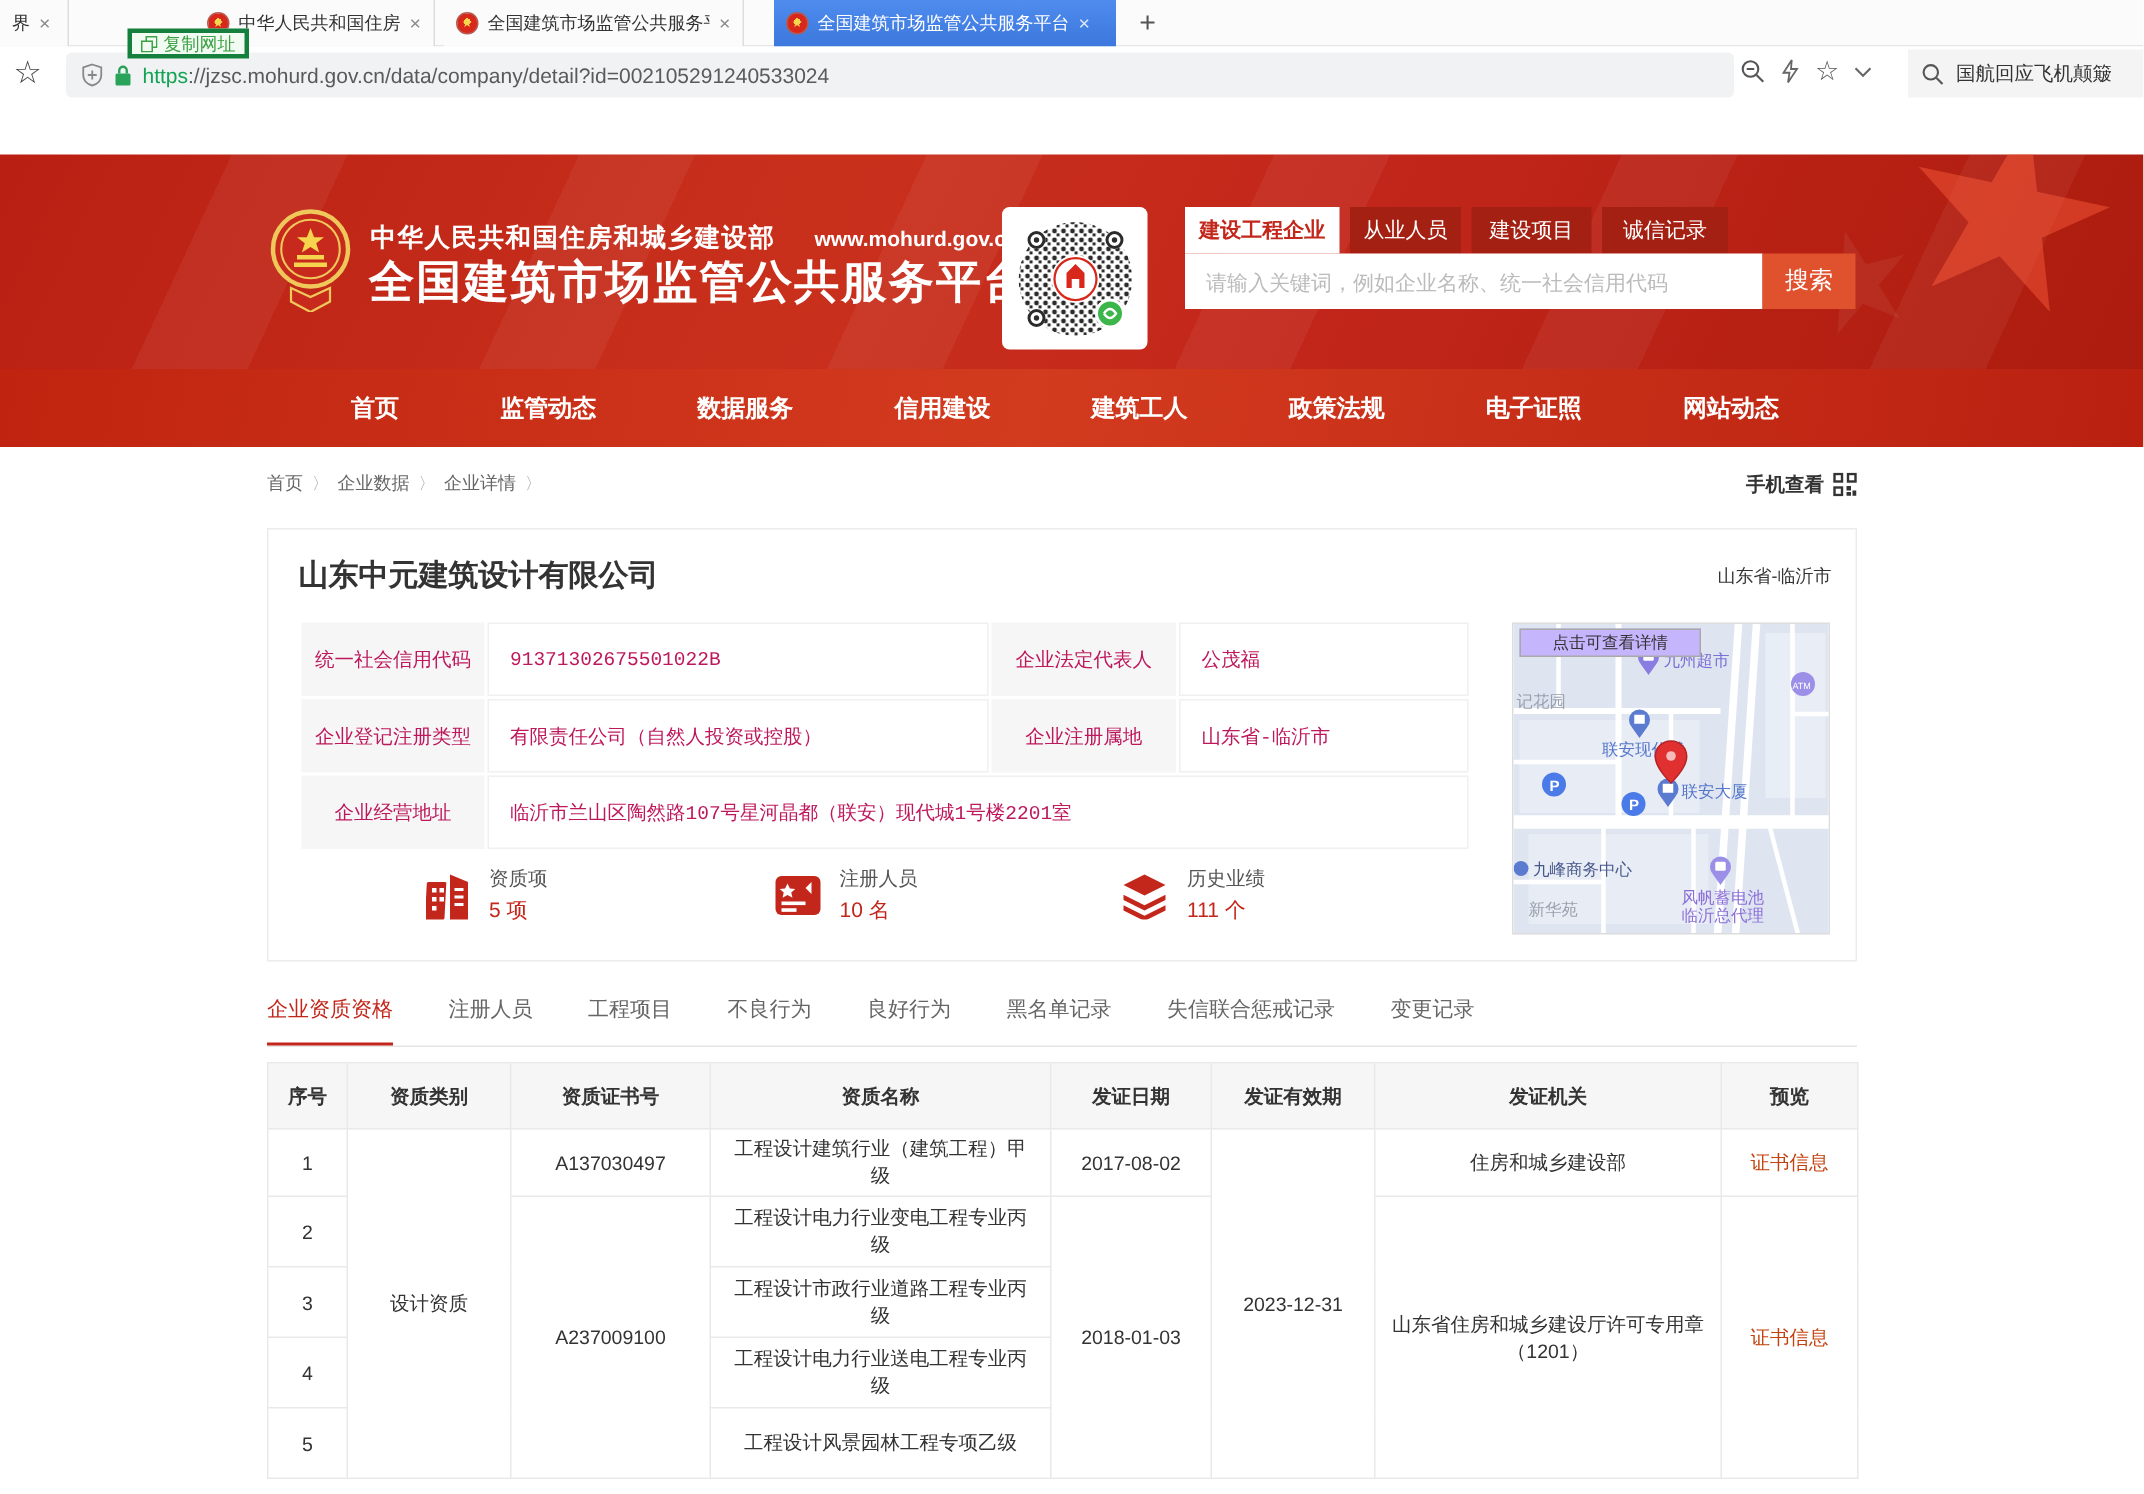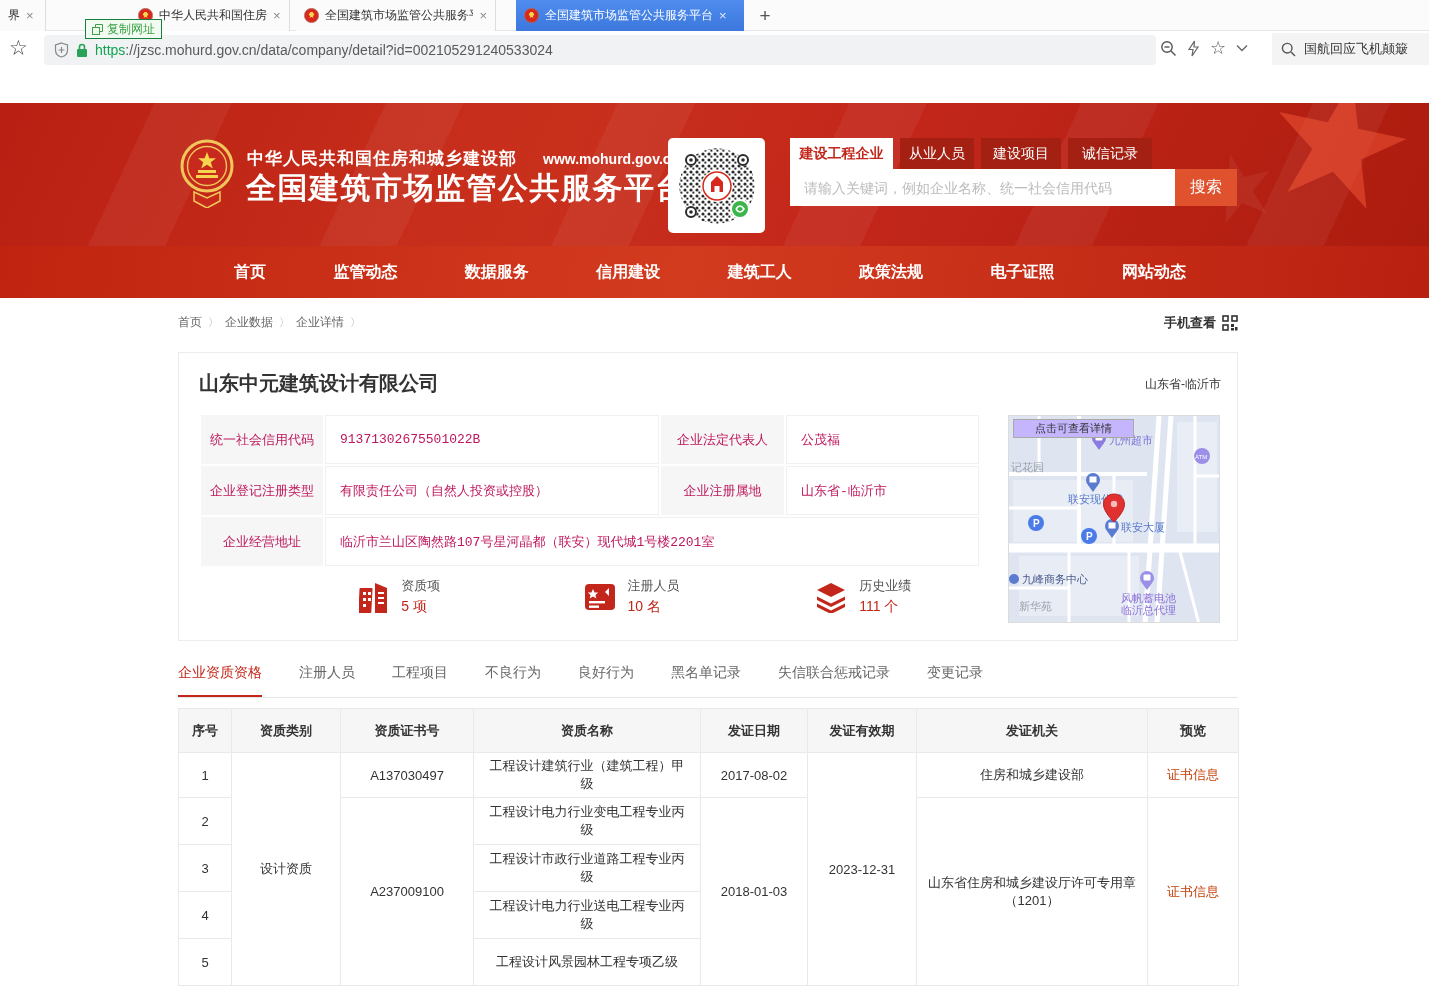--- a/index.html
+++ b/index.html
@@ -8,21 +8,21 @@
 
 
 .tabstrip { position:absolute; top:0; left:0; width:100%; height:31px; background:#fbfbfb; border-bottom:1px solid #e6e6e6; }
 .tab { position:absolute; top:0; height:31px; display:flex; align-items:center; gap:6px; padding:0 8px; font-size:12px; color:#333; background:#fbfbfb; border-right:1px solid #ddd; }
 .tab .title { white-space:nowrap; overflow:hidden; max-width:150px; }
 .tab .close { color:#8a8a8a; font-size:13px; line-height:1; cursor:pointer; }
 .tab.active { background:linear-gradient(180deg,#4f8cee,#3c78dd); color:#fff; border-right:none; }
 .tab.active .close { color:#dce8fb; }
 .favicon { width:15px; height:15px; border-radius:50%; background:radial-gradient(circle at 50% 42%, #f6d44d 0 22%, #d7281b 23% 100%); border:1px solid #b8584f; flex:0 0 15px; display:flex; align-items:center; justify-content:center; color:#f6d44d; font-size:8px; line-height:1; }
 .newtab-btn { position:absolute; left:752px; top:3px; width:26px; height:26px; font-size:19px; color:#555; text-align:center; line-height:25px; }
-.copy-tip { position:absolute; left:85px; top:19px; height:20px; background:#f1fbf1; border:1px solid #15803d; color:#3da145; font-size:12px; display:flex; align-items:center; gap:4px; padding:0 6px; z-index:6; white-space:nowrap; }
+.copy-tip { position:absolute; left:85px; top:19px; height:20px; background:#f1fbf1; border:3px solid #15803d; color:#3da145; font-size:12px; display:flex; align-items:center; gap:4px; padding:0 6px; z-index:6; white-space:nowrap; }
 
 .urlrow { position:absolute; top:31px; left:0; width:100%; height:37px; background:#fff; }
 .bookmark-star { position:absolute; left:9px; top:5px; font-size:21px; color:#444; }
 .urlfield { position:absolute; left:44px; top:4px; width:1112px; height:30px; background:#f1f2f4; border-radius:4px; display:flex; align-items:center; gap:7px; padding:0 10px; font-size:14px; }
 .url-scheme { color:#12a452; }
 .url-rest { color:#5a5a5a; white-space:nowrap; }
 .urltools { position:absolute; left:1160px; top:6px; display:flex; align-items:center; gap:10px; color:#555; }
 .quicksearch { position:absolute; left:1272px; top:2px; width:157px; height:32px; background:#f4f4f5; display:flex; align-items:center; gap:8px; padding:0 9px; font-size:13px; color:#333; }
 
 
@@ -60,21 +60,21 @@
 .card { position:absolute; top:352px; left:178px; width:1060px; height:289px; border:1px solid #ececec; background:#fff; }
 .company-name { position:absolute; left:20px; top:17px; font-size:20px; font-weight:bold; color:#333; }
 .company-region { position:absolute; right:16px; top:23px; font-size:12px; color:#333; }
 .info-table { position:absolute; left:20px; top:60px; border-collapse:separate; border-spacing:2px; }
 .info-table td { height:49px; font-size:13px; color:#be185d; }
 .info-table td.lbl { background:#f6f6f6; text-align:center; width:122px; }
 .info-table td.lbl2 { width:123px; }
 .info-table td.val { border:1px solid #f0f0f0; padding-left:14px; width:334px;font-family:Liberation Mono, monospace; }
 .info-table td.val2 { width:193px; }
 .stats { position:absolute; left:20px; top:224px; width:780px; display:flex; padding-left:85px; align-items:center; }
-.stat { width:262px; display:flex; align-items:center; gap:12px;justify-content:center; }
+.stat { width:262px; display:flex; align-items:center; gap:12px; }
 .stat-txt { display:flex; flex-direction:column; gap:3px; }
 .stat-label { font-size:13px; color:#555; }
 .stat-value { font-size:14px; color:#c3261a; }
 .map-box { position:absolute; right:17px; top:62px; width:212px; height:208px; border:1px solid #dcdcdc; overflow:hidden; }
 .map-tip { position:absolute; left:4px; top:3px; background:#c4b5fd; border:1px solid #a9a9a9; font-size:11px; color:#333; padding:1px 21px; z-index:3; white-space:nowrap; }
 
 
 .dtabs { position:absolute; top:664px; left:178px; width:1060px; height:34px; border-bottom:1px solid #e5e5e5; display:flex; gap:37px;font-family:Liberation Serif, serif; }
 .dtab { font-size:14px; color:#666; padding-bottom:12px; cursor:pointer; white-space:nowrap; }
 .dtab.active { color:#c3261a; border-bottom:2px solid #c3261a; }

